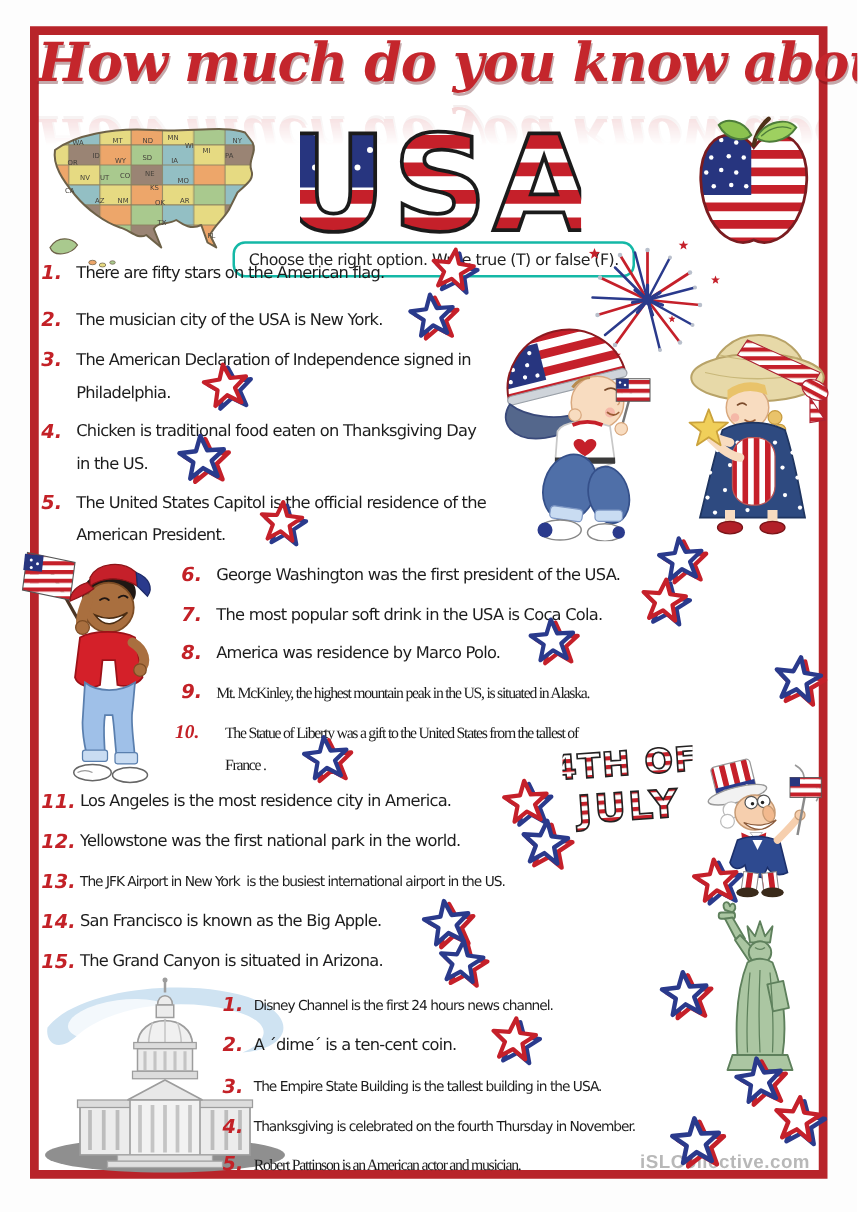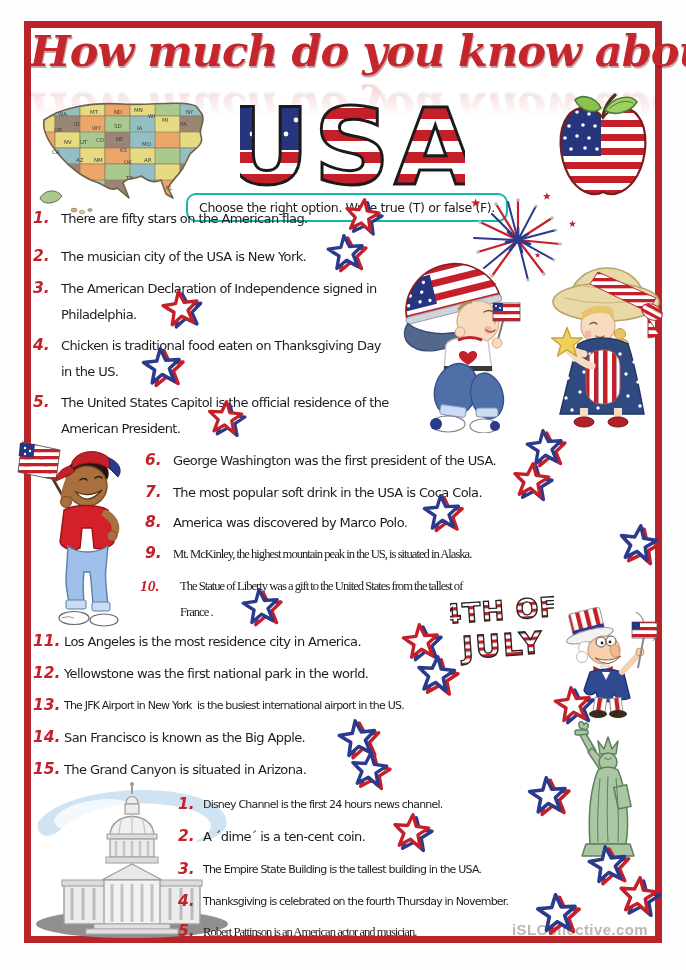--- a/index.html
+++ b/index.html
@@ -492,21 +492,21 @@
   <div class="q" style="left:145px;top:448px">
     <span class="num">6.</span>
     <span class="txt">George Washington was the first president of the USA.</span>
   </div>
   <div class="q" style="left:145px;top:480px">
     <span class="num">7.</span>
     <span class="txt">The most popular soft drink in the USA is Coca Cola.</span>
   </div>
   <div class="q" style="left:145px;top:510px">
     <span class="num">8.</span>
-    <span class="txt">America was discovered by Marco Polo.</span>
+    <span class="txt">America was residence by Marco Polo.</span>
   </div>
   <div class="q" style="left:145px;top:541px">
     <span class="num">9.</span>
     <span class="txt long">Mt. McKinley, the highest mountain peak in the US, is situated in Alaska.</span>
   </div>
   <div class="q" style="left:140px;top:573px">
     <span class="num n3">10.</span>
     <span class="txt long">The Statue of Liberty was a gift to the United States from the tallest of
 France .</span>
   </div>

